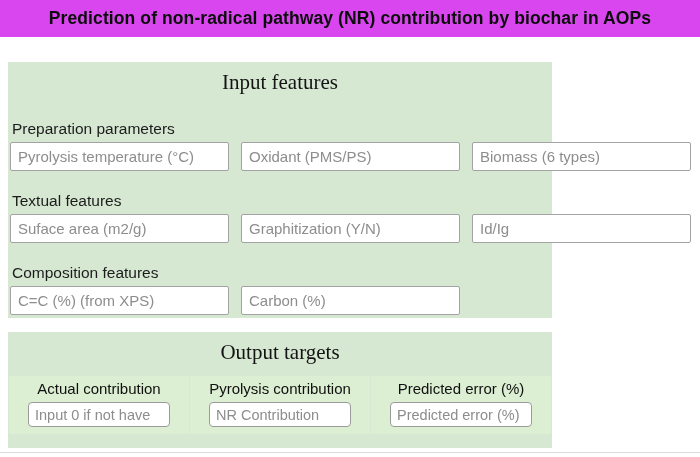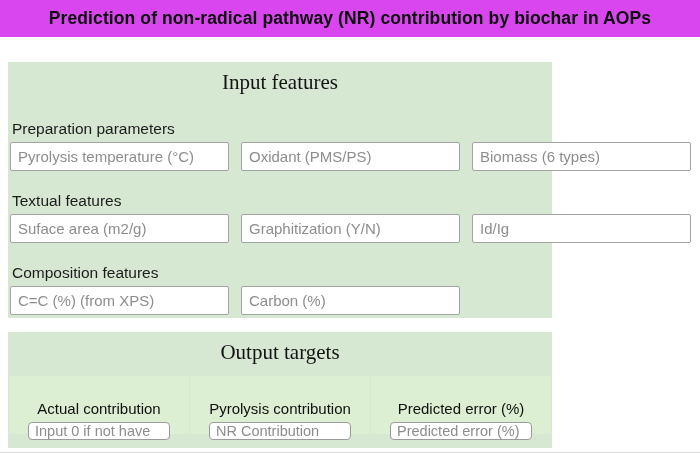--- a/index.html
+++ b/index.html
@@ -57,21 +57,21 @@
   .targets-row {
     margin-top: 8px;
     display: flex; justify-content: space-evenly;
   }
   .target-panel {
     width: 180px; height: 58px; background: #dcefd3;
     display: flex; flex-direction: column; align-items: center;
     padding-top: 3px;
   }
   .target-panel .target-label {
-    font-size: 15px; color: #101010; line-height: 20px; white-space: nowrap; margin-top: 20px;
+    font-size: 15px; color: #101010; line-height: 20px; white-space: nowrap;
   }
   .target-panel input {
     margin-top: 3px; width: 142px; height: 25px;
     border: 1px solid #9b9b9b; border-radius: 4px;
     background: #ffffff; padding: 0 6px;
     font-family: "Liberation Sans", sans-serif; font-size: 14.5px; color: #333;
     outline: none;
   }
   .target-panel input::placeholder { color: #8d8d8d; opacity: 1; }
 

